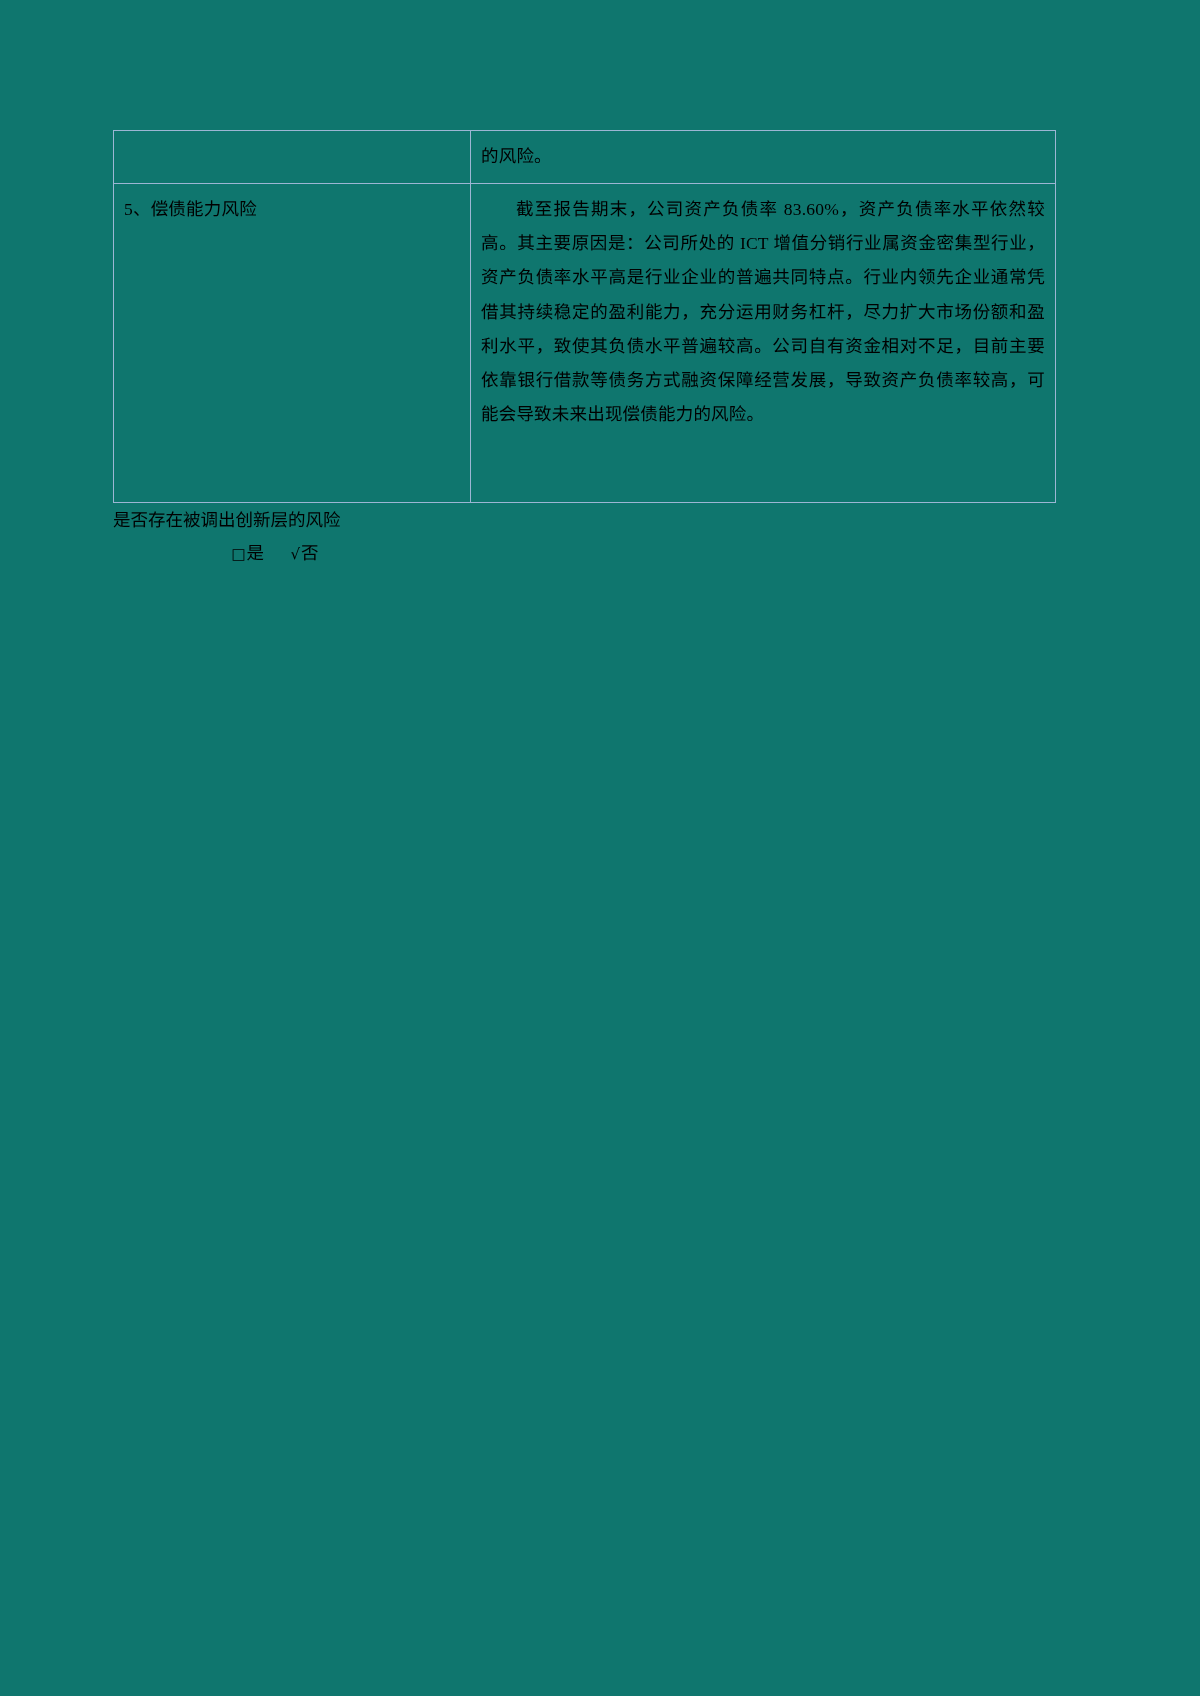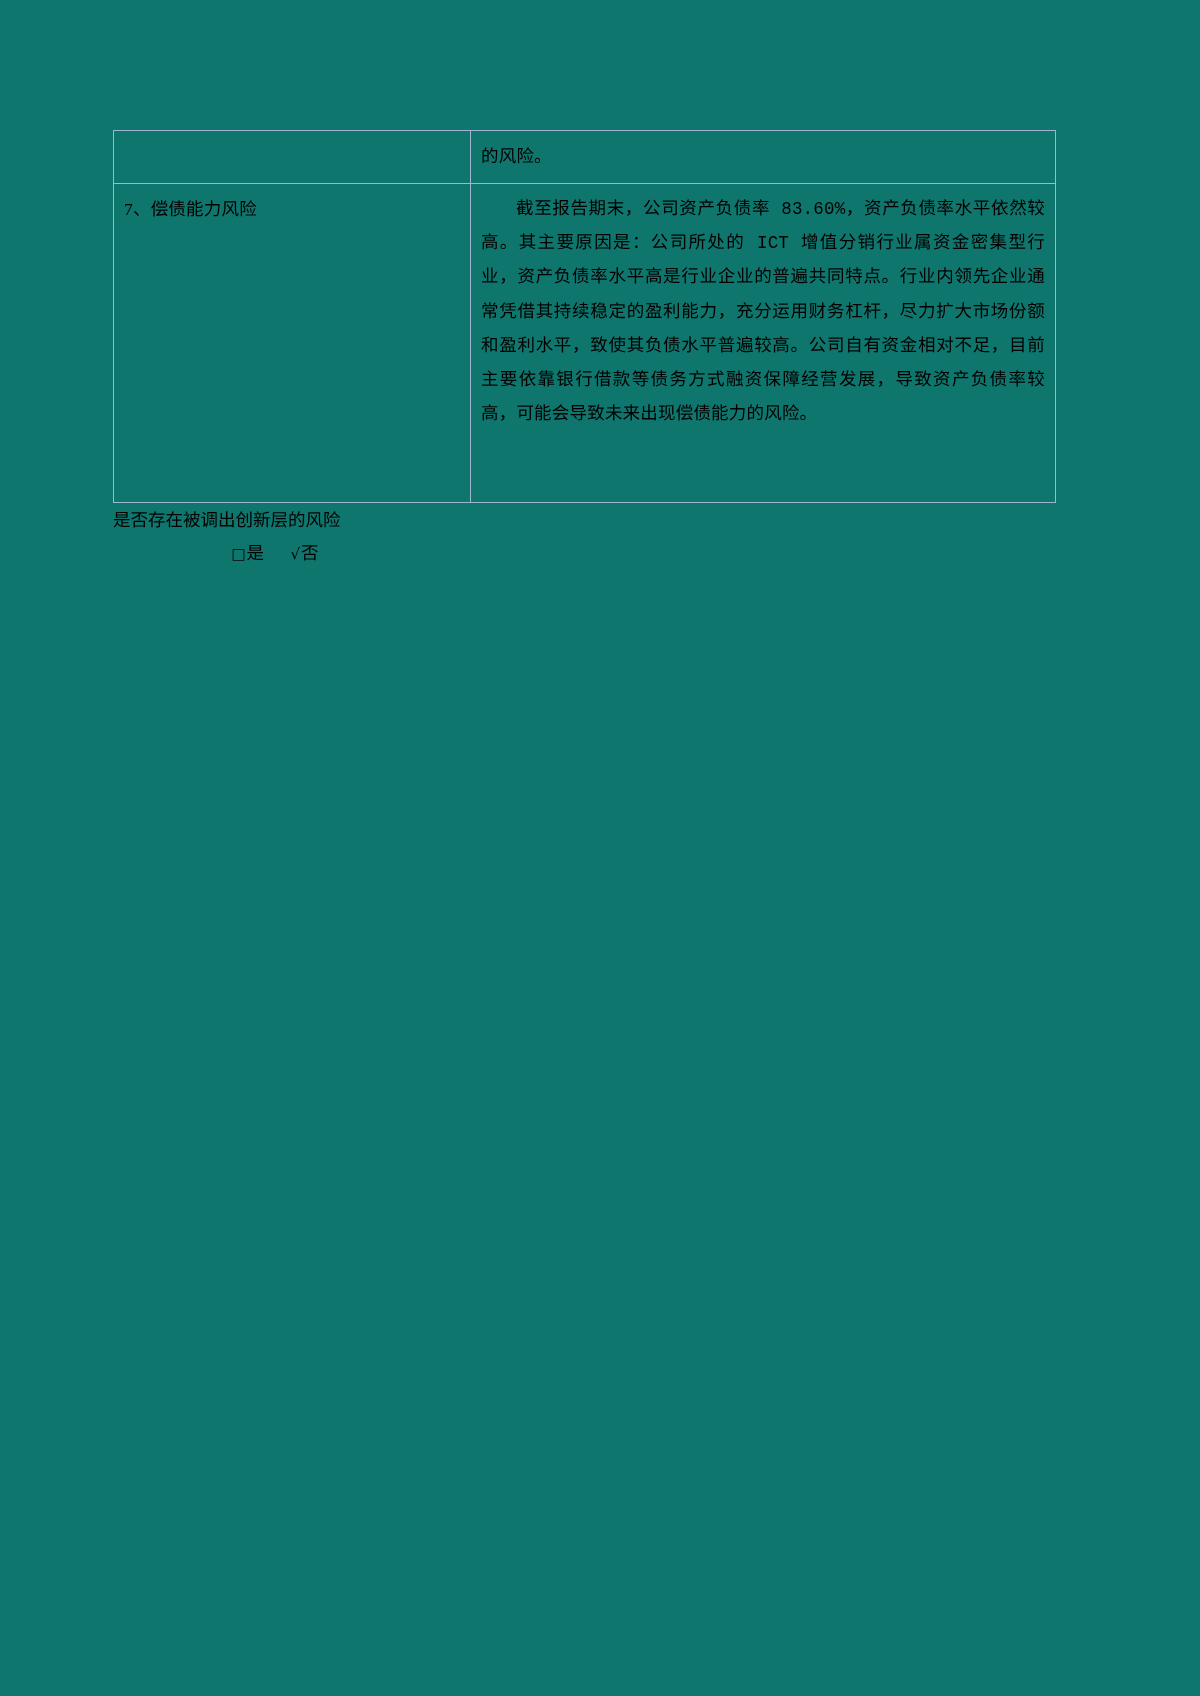--- a/index.html
+++ b/index.html
@@ -49,21 +49,20 @@
     padding-bottom: 4px;
   }
   .para {
     margin: 0;
     text-align: justify;
     text-justify: inter-ideograph;
     letter-spacing: 0.2px;
   }
   .para.indent {
     text-indent: 2em;
-    font-family: Liberation Mono, monospace;
   }
   .label-mid {
     vertical-align: middle;
     padding-left: 12px;
     font-size: 17.5px;
   }
   .row-tall td {
     height: 300px;
   }
   .bold {
@@ -109,21 +108,21 @@
       <tr>
         <td class="col-left">
           <div class="para"></div>
         </td>
         <td class="col-right">
           <div class="para">的风险。</div>
         </td>
       </tr>
       <tr class="row-tall">
         <td class="col-left label-mid">
-          <div class="para">7、偿债能力风险</div>
+          <div class="para">5、偿债能力风险</div>
         </td>
         <td class="col-right cell-cont">
           <div class="para indent">截至报告期末，公司资产负债率 83.60%，资产负债率水平依然较高。其主要原因是：公司所处的 ICT 增值分销行业属资金密集型行业，资产负债率水平高是行业企业的普遍共同特点。行业内领先企业通常凭借其持续稳定的盈利能力，充分运用财务杠杆，尽力扩大市场份额和盈利水平，致使其负债水平普遍较高。公司自有资金相对不足，目前主要依靠银行借款等债务方式融资保障经营发展，导致资产负债率较高，可能会导致未来出现偿债能力的风险。</div>
         </td>
       </tr>
     </tbody>
   </table>
 
   <div class="note-block">
     <p class="note-line">是否存在被调出创新层的风险</p>

